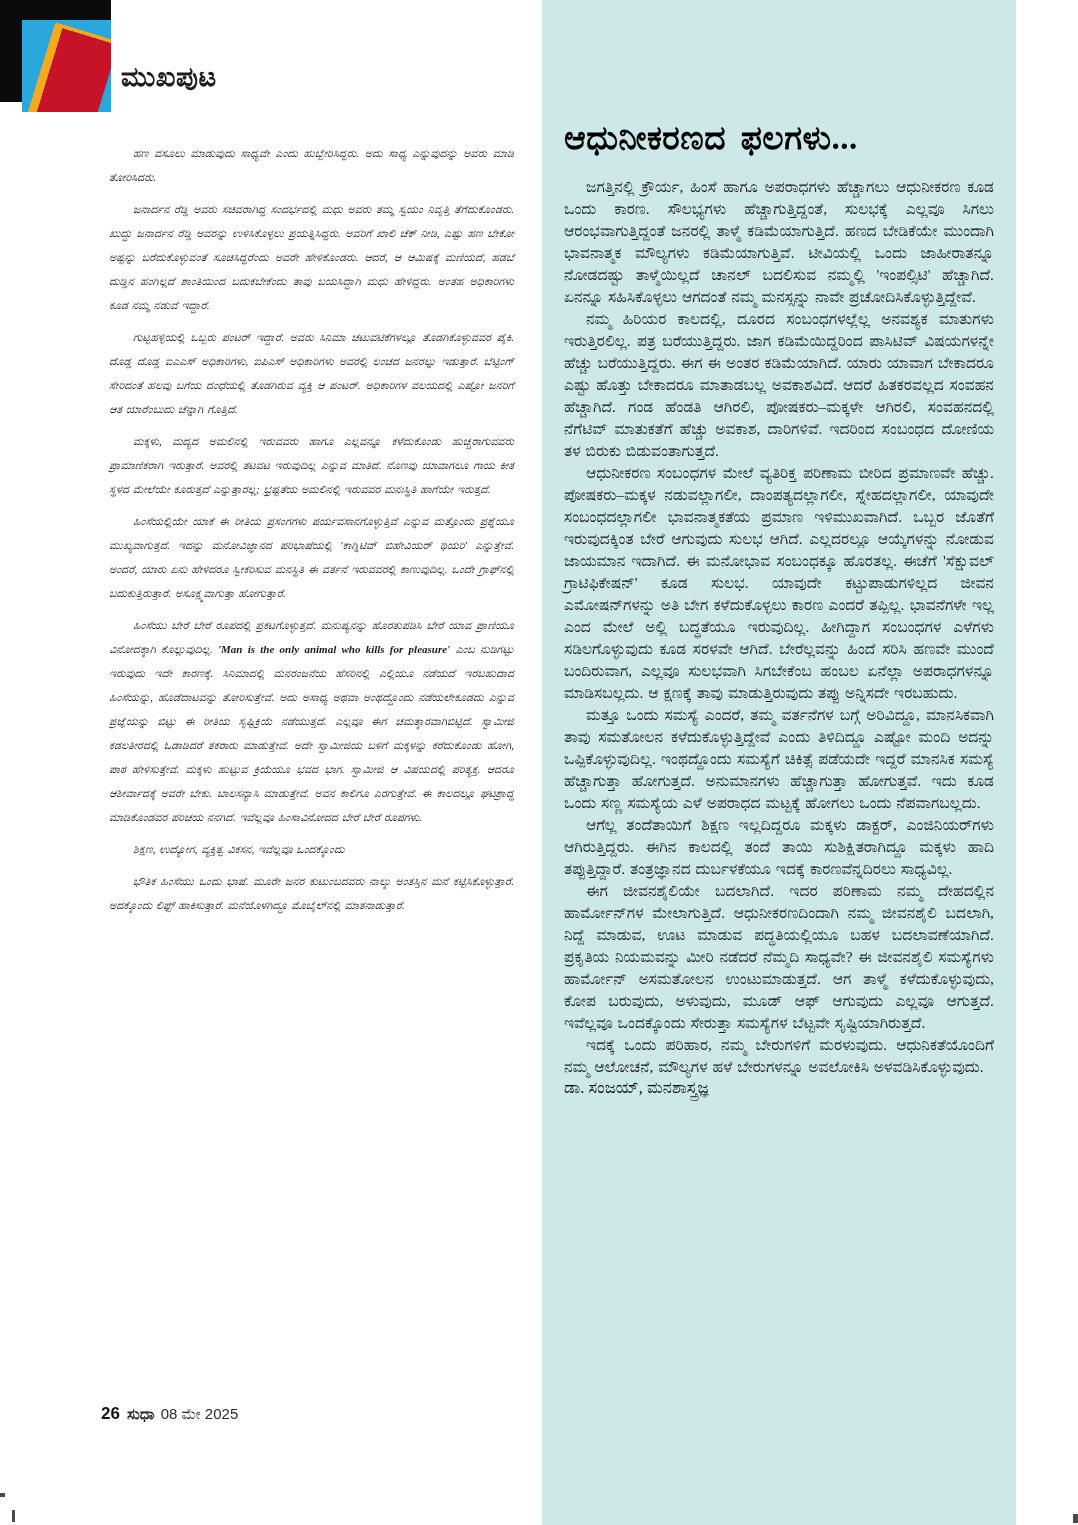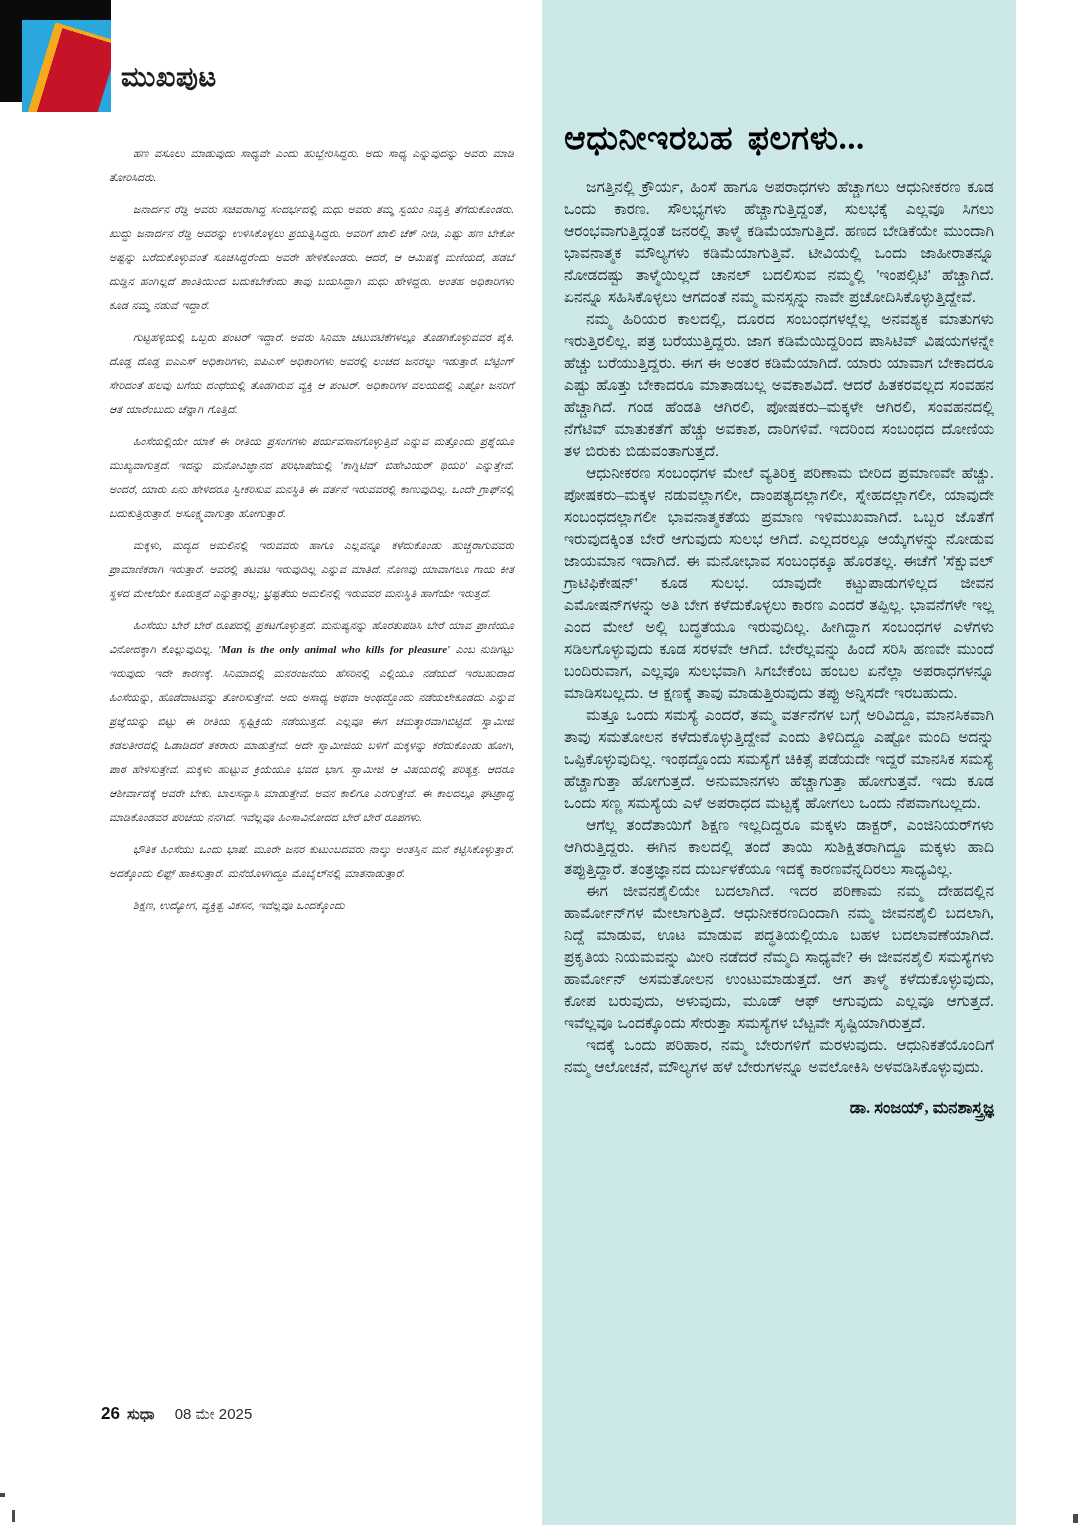--- a/index.html
+++ b/index.html
@@ -74,35 +74,35 @@
   }
   .panel-content p {
     margin: 0;
     font-size: 15.5px;
     line-height: 22px;
     text-align: justify;
     text-indent: 22px;
     word-spacing: 1px;
   }
   .byline {
-    margin-top: 20px;
-    text-align: right;
-    font-weight: bold;
+    margin-top: 0;
+    text-align: left;
+    font-weight: normal;
     font-size: 16.5px;
     color: #111;
   }
 
   
   .footer {
     position: absolute; left: 101px; top: 1404px;
     font-size: 15px; color: #2a2a2a;
     font-family: "Liberation Sans", sans-serif;
   }
   .footer .pageno { font-weight: bold; font-size: 17px; color: #111; margin-right: 7px; text-align: center; }
-  .footer .mag { font-weight: bold; margin-right: 20px; }
+  .footer .mag { font-weight: bold; margin-right: 6px; }
 
   
   .mark { position: absolute; background: #4a4a4a; }
   .mark.m1 { left: 0; top: 1493px; width: 5px; height: 4px; }
   .mark.m2 { left: 12px; top: 1510px; width: 3px; height: 12px; }
   .mark.m3 { right: 0; top: 1514px; width: 5px; height: 9px; }
 </style>
 </head>
 <body>
 
@@ -112,29 +112,29 @@
   <div class="logo-blue">
     <div class="logo-book"></div>
   </div>
 </div>
 <div class="section-label">ಮುಖಪುಟ</div>
 
 <div class="left-col">
   <p>ಹಣ ವಸೂಲು ಮಾಡುವುದು ಸಾಧ್ಯವೇ ಎಂದು ಹುಬ್ಬೇರಿಸಿದ್ದರು. ಅದು ಸಾಧ್ಯ ಎನ್ನುವುದನ್ನು ಅವರು ಮಾಡಿ ತೋರಿಸಿದರು.</p>
   <p>ಜನಾರ್ದನ ರೆಡ್ಡಿ ಅವರು ಸಚಿವರಾಗಿದ್ದ ಸಂದರ್ಭದಲ್ಲಿ ಮಧು ಅವರು ತಮ್ಮ ಸ್ವಯಂ ನಿವೃತ್ತಿ ತೆಗೆದುಕೊಂಡರು. ಖುದ್ದು ಜನಾರ್ದನ ರೆಡ್ಡಿ ಅವರನ್ನು ಉಳಿಸಿಕೊಳ್ಳಲು ಪ್ರಯತ್ನಿಸಿದ್ದರು. ಅವರಿಗೆ ಖಾಲಿ ಚೆಕ್ ನೀಡಿ, ಎಷ್ಟು ಹಣ ಬೇಕೋ ಅಷ್ಟನ್ನು ಬರೆದುಕೊಳ್ಳುವಂತೆ ಸೂಚಿಸಿದ್ದರೆಂದು ಅವರೇ ಹೇಳಿಕೊಂಡರು. ಆದರೆ, ಆ ಆಮಿಷಕ್ಕೆ ಮಣಿಯದೆ, ಹಡಬೆ ದುಡ್ಡಿನ ಹಂಗಿಲ್ಲದೆ ಶಾಂತಿಯಿಂದ ಬದುಕಬೇಕೆಂದು ತಾವು ಬಯಸಿದ್ದಾಗಿ ಮಧು ಹೇಳಿದ್ದರು. ಅಂತಹ ಅಧಿಕಾರಿಗಳು ಕೂಡ ನಮ್ಮ ನಡುವೆ ಇದ್ದಾರೆ.</p>
   <p>ಗುಟ್ಟಹಳ್ಳಿಯಲ್ಲಿ ಒಬ್ಬರು ಪಂಟರ್ ಇದ್ದಾರೆ. ಅವರು ಸಿನಿಮಾ ಚಟುವಟಿಕೆಗಳಲ್ಲೂ ತೊಡಗಿಕೊಳ್ಳುವವರ ಪೈಕಿ. ದೊಡ್ಡ ದೊಡ್ಡ ಐಎಎಸ್ ಅಧಿಕಾರಿಗಳು, ಐಪಿಎಸ್ ಅಧಿಕಾರಿಗಳು ಅವರಲ್ಲಿ ಲಂಚದ ಜನರಲ್ನು ಇಡುತ್ತಾರೆ. ಬೆಟ್ಟಿಂಗ್ ಸೇರಿದಂತೆ ಹಲವು ಬಗೆಯ ದಂಧೆಯಲ್ಲಿ ತೊಡಗಿರುವ ವ್ಯಕ್ತಿ ಆ ಪಂಟರ್. ಅಧಿಕಾರಿಗಳ ವಲಯದಲ್ಲಿ ಎಷ್ಟೋ ಜನರಿಗೆ ಆತ ಯಾರೆಂಬುದು ಚೆನ್ನಾಗಿ ಗೊತ್ತಿದೆ.</p>
+  <p>ಮಕ್ಕಳು, ಮದ್ಯದ ಅಮಲಿನಲ್ಲಿ ಇರುವವರು ಹಾಗೂ ಎಲ್ಲವನ್ನೂ ಕಳೆದುಕೊಂಡು ಹುಚ್ಚರಾಗುವವರು ಪ್ರಾಮಾಣಿಕರಾಗಿ ಇರುತ್ತಾರೆ. ಅವರಲ್ಲಿ ತಟವಟ ಇರುವುದಿಲ್ಲ ಎನ್ನುವ ಮಾತಿದೆ. ನೊಣವು ಯಾವಾಗಲೂ ಗಾಯ ಕೀತ ಸ್ಥಳದ ಮೇಲೆಯೇ ಕೂರುತ್ತದೆ ಎನ್ನುತ್ತಾರಲ್ಲ; ಭ್ರಷ್ಟತೆಯ ಅಮಲಿನಲ್ಲಿ ಇರುವವರ ಮನಃಸ್ಥಿತಿ ಹಾಗೆಯೇ ಇರುತ್ತದೆ.</p>
   <p>ಹಿಂಸೆಯಲ್ಲಿಯೇ ಯಾಕೆ ಈ ರೀತಿಯ ಪ್ರಸಂಗಗಳು ಪರ್ಯವಸಾನಗೊಳ್ಳುತ್ತಿವೆ ಎನ್ನುವ ಮತ್ತೊಂದು ಪ್ರಶ್ನೆಯೂ ಮುಖ್ಯವಾಗುತ್ತದೆ. ಇದನ್ನು ಮನೋವಿಜ್ಞಾನದ ಪರಿಭಾಷೆಯಲ್ಲಿ 'ಕಾಗ್ನಿಟಿವ್ ಬಿಹೇವಿಯರ್ ಥಿಯರಿ' ಎನ್ನುತ್ತೇವೆ. ಅಂದರೆ, ಯಾರು ಏನು ಹೇಳಿದರೂ ಸ್ವೀಕರಿಸುವ ಮನಸ್ಥಿತಿ ಈ ವರ್ತನೆ ಇರುವವರಲ್ಲಿ ಕಾಣುವುದಿಲ್ಲ. ಒಂದೇ ಗ್ರಾಫ್‌ನಲ್ಲಿ ಬದುಕುತ್ತಿರುತ್ತಾರೆ. ಅಸೂಕ್ಷ್ಮವಾಗುತ್ತಾ ಹೋಗುತ್ತಾರೆ.</p>
-  <p>ಮಕ್ಕಳು, ಮದ್ಯದ ಅಮಲಿನಲ್ಲಿ ಇರುವವರು ಹಾಗೂ ಎಲ್ಲವನ್ನೂ ಕಳೆದುಕೊಂಡು ಹುಚ್ಚರಾಗುವವರು ಪ್ರಾಮಾಣಿಕರಾಗಿ ಇರುತ್ತಾರೆ. ಅವರಲ್ಲಿ ತಟವಟ ಇರುವುದಿಲ್ಲ ಎನ್ನುವ ಮಾತಿದೆ. ನೊಣವು ಯಾವಾಗಲೂ ಗಾಯ ಕೀತ ಸ್ಥಳದ ಮೇಲೆಯೇ ಕೂರುತ್ತದೆ ಎನ್ನುತ್ತಾರಲ್ಲ; ಭ್ರಷ್ಟತೆಯ ಅಮಲಿನಲ್ಲಿ ಇರುವವರ ಮನಃಸ್ಥಿತಿ ಹಾಗೆಯೇ ಇರುತ್ತದೆ.</p>
   <p><span>ಹಿಂಸೆಯು ಬೇರೆ ಬೇರೆ ರೂಪದಲ್ಲಿ ಪ್ರಕಟಗೊಳ್ಳುತ್ತದೆ. ಮನುಷ್ಯನನ್ನು ಹೊರತುಪಡಿಸಿ ಬೇರೆ ಯಾವ ಪ್ರಾಣಿಯೂ ವಿನೋದಕ್ಕಾಗಿ ಕೊಲ್ಲುವುದಿಲ್ಲ. </span><span class="en-quote">'Man is the only animal who kills for pleasure'</span><span> ಎಂಬ ನುಡಿಗಟ್ಟು ಇರುವುದು ಇದೇ ಕಾರಣಕ್ಕೆ. ಸಿನಿಮಾದಲ್ಲಿ ಮನರಂಜನೆಯ ಹೆಸರಿನಲ್ಲಿ ಎಲ್ಲಿಯೂ ನಡೆಯದೆ ಇರಬಹುದಾದ ಹಿಂಸೆಯನ್ನು, ಹೊಡೆದಾಟವನ್ನು ತೋರಿಸುತ್ತೇವೆ. ಅದು ಅಸಾಧ್ಯ ಅಥವಾ ಅಂಥದ್ದೊಂದು ನಡೆಯಲೇಕೂಡದು ಎನ್ನುವ ಪ್ರಜ್ಞೆಯನ್ನು ಬಿಟ್ಟು ಈ ರೀತಿಯ ಸೃಷ್ಟಿಕ್ರಿಯೆ ನಡೆಯುತ್ತದೆ. ಎಲ್ಲವೂ ಈಗ ಚಮತ್ಕಾರವಾಗಿಬಿಟ್ಟಿದೆ. ಸ್ವಾಮೀಜಿ ಕಡಲತೀರದಲ್ಲಿ ಓಡಾಡಿದರೆ ತಕರಾರು ಮಾಡುತ್ತೇವೆ. ಅದೇ ಸ್ವಾಮೀಜಿಯ ಬಳಿಗೆ ಮಕ್ಕಳನ್ನು ಕರೆದುಕೊಂಡು ಹೋಗಿ, ಪಾಠ ಹೇಳಿಸುತ್ತೇವೆ. ಮಕ್ಕಳು ಹುಟ್ಟುವ ಕ್ರಿಯೆಯೂ ಭವದ ಭಾಗ. ಸ್ವಾಮೀಜಿ ಆ ವಿಷಯದಲ್ಲಿ ಪರಿತ್ಯಕ್ತ. ಆದರೂ ಆಶೀರ್ವಾದಕ್ಕೆ ಅವರೇ ಬೇಕು. ಬಾಲಸನ್ಯಾಸಿ ಮಾಡುತ್ತೇವೆ. ಅವನ ಕಾಲಿಗೂ ಎರಗುತ್ತೇವೆ. ಈ ಕಾಲದಲ್ಲೂ ಘಟಶ್ರಾದ್ಧ ಮಾಡಿಕೊಂಡವರ ಪರಿಚಯ ನನಗಿದೆ. ಇವೆಲ್ಲವೂ ಹಿಂಸಾವಿನೋದದ ಬೇರೆ ಬೇರೆ ರೂಪಗಳು.</span></p>
+  <p>ಶಿಕ್ಷಣ, ಉದ್ಯೋಗ, ವ್ಯಕ್ತಿತ್ವ ವಿಕಸನ, ಇವೆಲ್ಲವೂ ಒಂದಕ್ಕೊಂದು</p>
   <p>ಭೌತಿಕ ಹಿಂಸೆಯು ಒಂದು ಭಾಷೆ. ಮೂರೇ ಜನರ ಕುಟುಂಬದವರು ನಾಲ್ಕು ಅಂತಸ್ತಿನ ಮನೆ ಕಟ್ಟಿಸಿಕೊಳ್ಳುತ್ತಾರೆ. ಅದಕ್ಕೊಂದು ಲಿಫ್ಟ್ ಹಾಕಿಸುತ್ತಾರೆ. ಮನೆಯೊಳಗಿದ್ದೂ ಮೊಬೈಲ್‌ನಲ್ಲಿ ಮಾತನಾಡುತ್ತಾರೆ.</p>
-  <p>ಶಿಕ್ಷಣ, ಉದ್ಯೋಗ, ವ್ಯಕ್ತಿತ್ವ ವಿಕಸನ, ಇವೆಲ್ಲವೂ ಒಂದಕ್ಕೊಂದು</p>
 </div>
 
 <div class="panel-content">
-  <h1 class="article-title">ಆಧುನೀಇರಬಹ ಫಲಗಳು...</h1>
+  <h1 class="article-title">ಆಧುನೀಕರಣದ ಫಲಗಳು...</h1>
   <p>ಜಗತ್ತಿನಲ್ಲಿ ಕ್ರೌರ್ಯ, ಹಿಂಸೆ ಹಾಗೂ ಅಪರಾಧಗಳು ಹೆಚ್ಚಾಗಲು ಆಧುನೀಕರಣ ಕೂಡ ಒಂದು ಕಾರಣ. ಸೌಲಭ್ಯಗಳು ಹೆಚ್ಚಾಗುತ್ತಿದ್ದಂತೆ, ಸುಲಭಕ್ಕೆ ಎಲ್ಲವೂ ಸಿಗಲು ಆರಂಭವಾಗುತ್ತಿದ್ದಂತೆ ಜನರಲ್ಲಿ ತಾಳ್ಮೆ ಕಡಿಮೆಯಾಗುತ್ತಿದೆ. ಹಣದ ಬೇಡಿಕೆಯೇ ಮುಂದಾಗಿ ಭಾವನಾತ್ಮಕ ಮೌಲ್ಯಗಳು ಕಡಿಮೆಯಾಗುತ್ತಿವೆ. ಟೀವಿಯಲ್ಲಿ ಒಂದು ಜಾಹೀರಾತನ್ನೂ ನೋಡದಷ್ಟು ತಾಳ್ಮೆಯಿಲ್ಲದೆ ಚಾನಲ್ ಬದಲಿಸುವ ನಮ್ಮಲ್ಲಿ 'ಇಂಪಲ್ಸಿಟಿ' ಹೆಚ್ಚಾಗಿದೆ. ಏನನ್ನೂ ಸಹಿಸಿಕೊಳ್ಳಲು ಆಗದಂತೆ ನಮ್ಮ ಮನಸ್ಸನ್ನು ನಾವೇ ಪ್ರಚೋದಿಸಿಕೊಳ್ಳುತ್ತಿದ್ದೇವೆ.</p>
   <p>ನಮ್ಮ ಹಿರಿಯರ ಕಾಲದಲ್ಲಿ, ದೂರದ ಸಂಬಂಧಗಳಲ್ಲೆಲ್ಲ ಅನವಶ್ಯಕ ಮಾತುಗಳು ಇರುತ್ತಿರಲಿಲ್ಲ. ಪತ್ರ ಬರೆಯುತ್ತಿದ್ದರು. ಜಾಗ ಕಡಿಮೆಯಿದ್ದರಿಂದ ಪಾಸಿಟಿವ್ ವಿಷಯಗಳನ್ನೇ ಹೆಚ್ಚು ಬರೆಯುತ್ತಿದ್ದರು. ಈಗ ಈ ಅಂತರ ಕಡಿಮೆಯಾಗಿದೆ. ಯಾರು ಯಾವಾಗ ಬೇಕಾದರೂ ಎಷ್ಟು ಹೊತ್ತು ಬೇಕಾದರೂ ಮಾತಾಡಬಲ್ಲ ಅವಕಾಶವಿದೆ. ಆದರೆ ಹಿತಕರವಲ್ಲದ ಸಂವಹನ ಹೆಚ್ಚಾಗಿದೆ. ಗಂಡ ಹೆಂಡತಿ ಆಗಿರಲಿ, ಪೋಷಕರು–ಮಕ್ಕಳೇ ಆಗಿರಲಿ, ಸಂವಹನದಲ್ಲಿ ನೆಗೆಟಿವ್ ಮಾತುಕತೆಗೆ ಹೆಚ್ಚು ಅವಕಾಶ, ದಾರಿಗಳಿವೆ. ಇದರಿಂದ ಸಂಬಂಧದ ದೋಣಿಯ ತಳ ಬಿರುಕು ಬಿಡುವಂತಾಗುತ್ತದೆ.</p>
   <p>ಆಧುನೀಕರಣ ಸಂಬಂಧಗಳ ಮೇಲೆ ವ್ಯತಿರಿಕ್ತ ಪರಿಣಾಮ ಬೀರಿದ ಪ್ರಮಾಣವೇ ಹೆಚ್ಚು. ಪೋಷಕರು–ಮಕ್ಕಳ ನಡುವಲ್ಲಾಗಲೀ, ದಾಂಪತ್ಯದಲ್ಲಾಗಲೀ, ಸ್ನೇಹದಲ್ಲಾಗಲೀ, ಯಾವುದೇ ಸಂಬಂಧದಲ್ಲಾಗಲೀ ಭಾವನಾತ್ಮಕತೆಯ ಪ್ರಮಾಣ ಇಳಿಮುಖವಾಗಿದೆ. ಒಬ್ಬರ ಜೊತೆಗೆ ಇರುವುದಕ್ಕಿಂತ ಬೇರೆ ಆಗುವುದು ಸುಲಭ ಆಗಿದೆ. ಎಲ್ಲದರಲ್ಲೂ ಆಯ್ಕೆಗಳನ್ನು ನೋಡುವ ಜಾಯಮಾನ ಇದಾಗಿದೆ. ಈ ಮನೋಭಾವ ಸಂಬಂಧಕ್ಕೂ ಹೊರತಲ್ಲ. ಈಚೆಗೆ 'ಸೆಕ್ಷುವಲ್ ಗ್ರಾಟಿಫಿಕೇಷನ್' ಕೂಡ ಸುಲಭ. ಯಾವುದೇ ಕಟ್ಟುಪಾಡುಗಳಿಲ್ಲದ ಜೀವನ ಎಮೋಷನ್‌ಗಳನ್ನು ಅತಿ ಬೇಗ ಕಳೆದುಕೊಳ್ಳಲು ಕಾರಣ ಎಂದರೆ ತಪ್ಪಿಲ್ಲ. ಭಾವನೆಗಳೇ ಇಲ್ಲ ಎಂದ ಮೇಲೆ ಅಲ್ಲಿ ಬದ್ಧತೆಯೂ ಇರುವುದಿಲ್ಲ. ಹೀಗಿದ್ದಾಗ ಸಂಬಂಧಗಳ ಎಳೆಗಳು ಸಡಿಲಗೊಳ್ಳುವುದು ಕೂಡ ಸರಳವೇ ಆಗಿದೆ. ಬೇರೆಲ್ಲವನ್ನು ಹಿಂದೆ ಸರಿಸಿ ಹಣವೇ ಮುಂದೆ ಬಂದಿರುವಾಗ, ಎಲ್ಲವೂ ಸುಲಭವಾಗಿ ಸಿಗಬೇಕೆಂಬ ಹಂಬಲ ಏನೆಲ್ಲಾ ಅಪರಾಧಗಳನ್ನೂ ಮಾಡಿಸಬಲ್ಲದು. ಆ ಕ್ಷಣಕ್ಕೆ ತಾವು ಮಾಡುತ್ತಿರುವುದು ತಪ್ಪು ಅನ್ನಿಸದೇ ಇರಬಹುದು.</p>
   <p>ಮತ್ತೂ ಒಂದು ಸಮಸ್ಯೆ ಎಂದರೆ, ತಮ್ಮ ವರ್ತನೆಗಳ ಬಗ್ಗೆ ಅರಿವಿದ್ದೂ, ಮಾನಸಿಕವಾಗಿ ತಾವು ಸಮತೋಲನ ಕಳೆದುಕೊಳ್ಳುತ್ತಿದ್ದೇವೆ ಎಂದು ತಿಳಿದಿದ್ದೂ ಎಷ್ಟೋ ಮಂದಿ ಅದನ್ನು ಒಪ್ಪಿಕೊಳ್ಳುವುದಿಲ್ಲ. ಇಂಥದ್ದೊಂದು ಸಮಸ್ಯೆಗೆ ಚಿಕಿತ್ಸೆ ಪಡೆಯದೇ ಇದ್ದರೆ ಮಾನಸಿಕ ಸಮಸ್ಯೆ ಹೆಚ್ಚಾಗುತ್ತಾ ಹೋಗುತ್ತದೆ. ಅನುಮಾನಗಳು ಹೆಚ್ಚಾಗುತ್ತಾ ಹೋಗುತ್ತವೆ. ಇದು ಕೂಡ ಒಂದು ಸಣ್ಣ ಸಮಸ್ಯೆಯ ಎಳೆ ಅಪರಾಧದ ಮಟ್ಟಕ್ಕೆ ಹೋಗಲು ಒಂದು ನೆಪವಾಗಬಲ್ಲದು.</p>
   <p>ಆಗೆಲ್ಲ ತಂದೆತಾಯಿಗೆ ಶಿಕ್ಷಣ ಇಲ್ಲದಿದ್ದರೂ ಮಕ್ಕಳು ಡಾಕ್ಟರ್, ಎಂಜಿನಿಯರ್‌ಗಳು ಆಗಿರುತ್ತಿದ್ದರು. ಈಗಿನ ಕಾಲದಲ್ಲಿ ತಂದೆ ತಾಯಿ ಸುಶಿಕ್ಷಿತರಾಗಿದ್ದೂ ಮಕ್ಕಳು ಹಾದಿ ತಪ್ಪುತ್ತಿದ್ದಾರೆ. ತಂತ್ರಜ್ಞಾನದ ದುರ್ಬಳಕೆಯೂ ಇದಕ್ಕೆ ಕಾರಣವೆನ್ನದಿರಲು ಸಾಧ್ಯವಿಲ್ಲ.</p>
   <p>ಈಗ ಜೀವನಶೈಲಿಯೇ ಬದಲಾಗಿದೆ. ಇದರ ಪರಿಣಾಮ ನಮ್ಮ ದೇಹದಲ್ಲಿನ ಹಾರ್ಮೋನ್‌ಗಳ ಮೇಲಾಗುತ್ತಿದೆ. ಆಧುನೀಕರಣದಿಂದಾಗಿ ನಮ್ಮ ಜೀವನಶೈಲಿ ಬದಲಾಗಿ, ನಿದ್ದೆ ಮಾಡುವ, ಊಟ ಮಾಡುವ ಪದ್ಧತಿಯಲ್ಲಿಯೂ ಬಹಳ ಬದಲಾವಣೆಯಾಗಿದೆ. ಪ್ರಕೃತಿಯ ನಿಯಮವನ್ನು ಮೀರಿ ನಡೆದರೆ ನೆಮ್ಮದಿ ಸಾಧ್ಯವೇ? ಈ ಜೀವನಶೈಲಿ ಸಮಸ್ಯೆಗಳು ಹಾರ್ಮೋನ್ ಅಸಮತೋಲನ ಉಂಟುಮಾಡುತ್ತದೆ. ಆಗ ತಾಳ್ಮೆ ಕಳೆದುಕೊಳ್ಳುವುದು, ಕೋಪ ಬರುವುದು, ಅಳುವುದು, ಮೂಡ್ ಆಫ್ ಆಗುವುದು ಎಲ್ಲವೂ ಆಗುತ್ತದೆ. ಇವೆಲ್ಲವೂ ಒಂದಕ್ಕೊಂದು ಸೇರುತ್ತಾ ಸಮಸ್ಯೆಗಳ ಬೆಟ್ಟವೇ ಸೃಷ್ಟಿಯಾಗಿರುತ್ತದೆ.</p>
   <p>ಇದಕ್ಕೆ ಒಂದು ಪರಿಹಾರ, ನಮ್ಮ ಬೇರುಗಳಿಗೆ ಮರಳುವುದು. ಆಧುನಿಕತೆಯೊಂದಿಗೆ ನಮ್ಮ ಆಲೋಚನೆ, ಮೌಲ್ಯಗಳ ಹಳೆ ಬೇರುಗಳನ್ನೂ ಅವಲೋಕಿಸಿ ಅಳವಡಿಸಿಕೊಳ್ಳುವುದು.</p>
   <div class="byline">ಡಾ. ಸಂಜಯ್, ಮನಶಾಸ್ತ್ರಜ್ಞ</div>
 </div>
 

